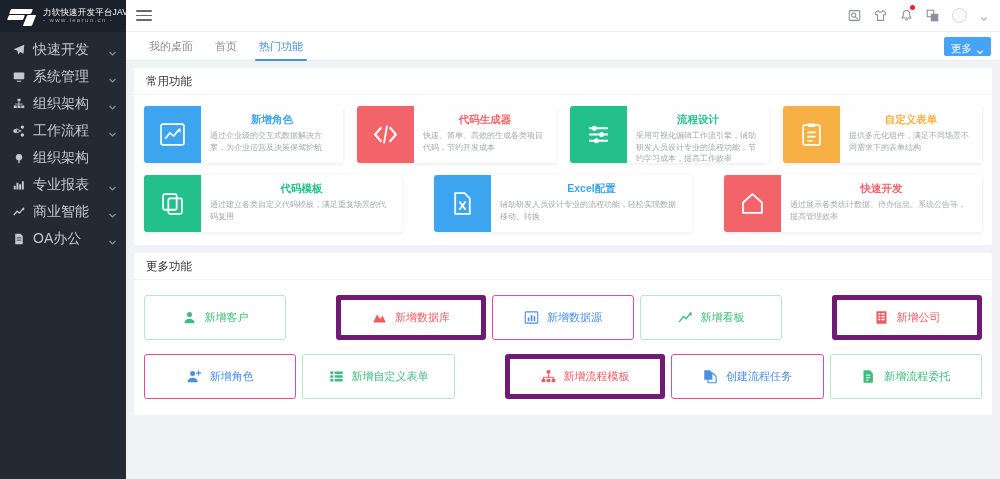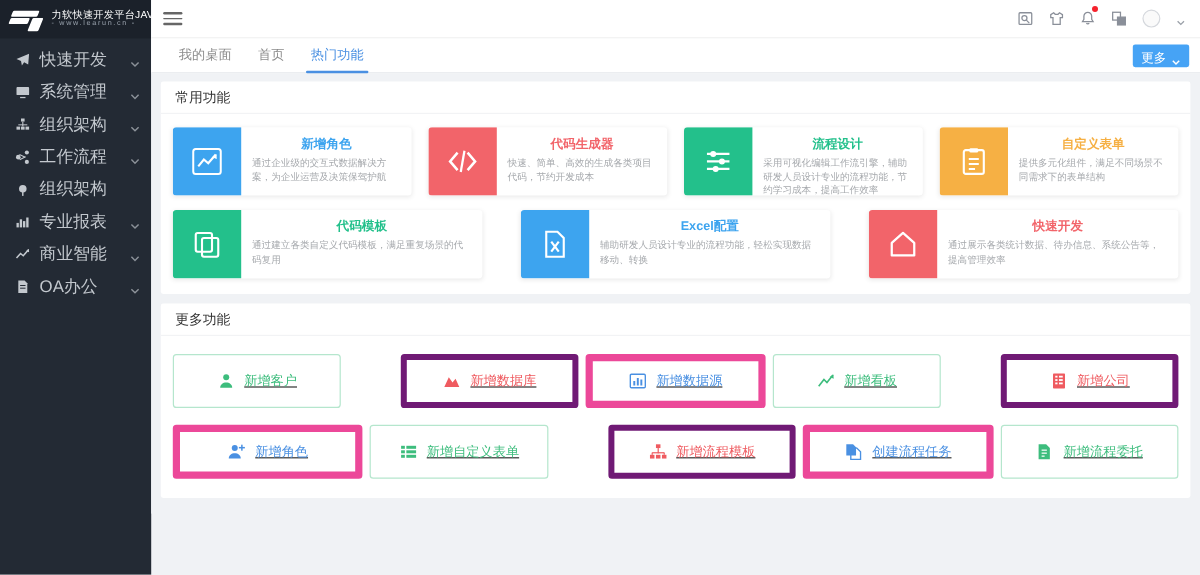--- a/index.html
+++ b/index.html
@@ -121,31 +121,31 @@
   }
   .fcard-ic svg { width: 25px; height: 25px; }
   .fcard-body { flex: 1; padding: 7px 9px 0 9px; overflow: hidden; }
   .fcard-title {
     text-align: center; font-size: 10.5px; font-weight: bold;
     margin-bottom: 3px; white-space: nowrap;
   }
   .fcard-desc { font-size: 8px; color: #a6a9ad; line-height: 1.45; }
 
   
-  .btn-grid { display: flex; gap: 6px; text-decoration: underline; }
+  .btn-grid { display: flex; gap: 6px; }
   .btn-grid + .btn-grid { margin-top: 14px; }
   .mfbtn {
     flex: 1; height: 45px; border-radius: 3px; background: #fff;
     display: flex; align-items: center; justify-content: center; gap: 8px;
     font-size: 11px; cursor: pointer;
   }
   .mfbtn svg { width: 15px; height: 15px; }
   .mfbtn.green  { border: 1px solid #b5e6cd; color: #3dbd7d; }
   .mfbtn.red    { border: 5px solid #701a75; color: #ef5b60; margin-left: 44px; }
-  .mfbtn.blue   { border: 6px solid #ec4899; color: #4a90e2; }
+  .mfbtn.blue   { border: 1px solid #ec4899; color: #4a90e2; }
 </style>
 </head>
 <body>
 
 <div id="app">
 
   <aside class="sidebar">
 
     <div class="logo-box">
       <div class="logo-mark">

